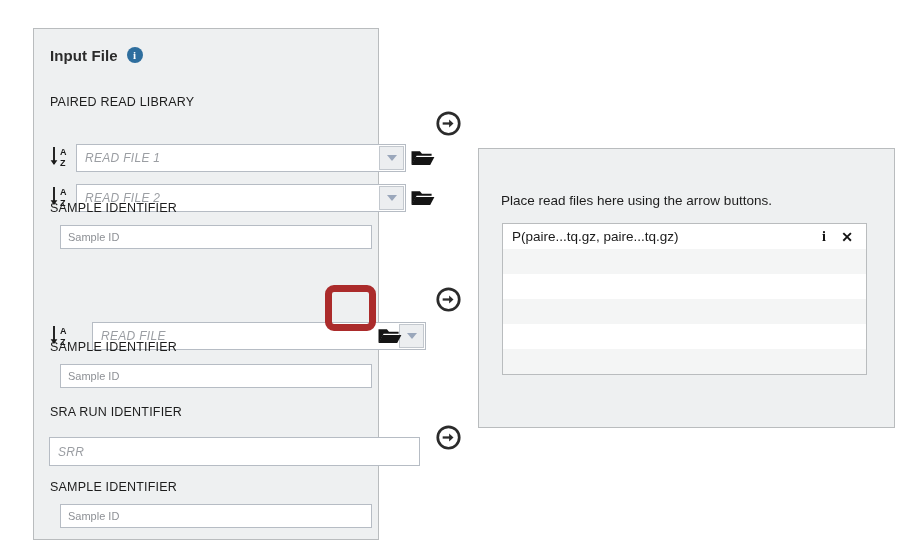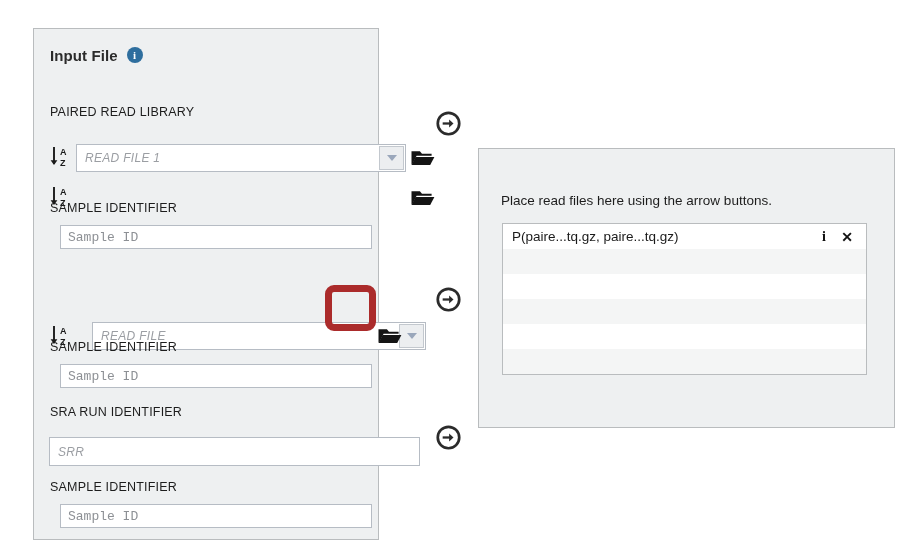--- a/index.html
+++ b/index.html
@@ -87,23 +87,23 @@
     border: 1px solid #b6bcc4;
     font-size: 12px;
     color: #9b9ea3;
     font-style: italic;
     padding: 0 8px;
     display: flex;
     align-items: center;
     letter-spacing: 0.3px;
   }
   .text-input.mono {
-    font-family: Liberation Mono, monospace;
+    font-family: Liberation Sans, sans-serif;
     font-style: normal;
-    font-size: 13px;
+    font-size: 11px;
     color: #8d9095;
     letter-spacing: 0;
     padding-left: 7px;
   }
 
   
   .combo-btn {
     position: absolute;
     box-sizing: border-box;
     width: 25px;
@@ -217,21 +217,21 @@
 </style>
 </head>
 <body>
 
 <div class="panel" id="input-file-panel">
 
   <div class="panel-title" id="input-file-title">
     <span>Input File</span><span class="badge-icon">i</span>
   </div>
 
-  <div class="field-label" style="left:16px; top:76px;">PAIRED READ LIBRARY</div>
+  <div class="field-label" style="left:16px; top:66px;">PAIRED READ LIBRARY</div>
 
   <svg class="arrow-btn" style="left:402px; top:82px;" viewBox="0 0 24 24">
     <circle cx="12" cy="12" r="10.3" fill="none" stroke="#2b2b2b" stroke-width="2.6"></circle>
     <path d="M6.4 12 H14.3" stroke="#2b2b2b" stroke-width="2.2" stroke-linecap="butt"></path>
     <path d="M12.6 8.2 L16.8 12 L12.6 15.8 Z" fill="#2b2b2b"></path>
   </svg>
 
   <svg class="sort-icon" style="left:15px; top:115px;" viewBox="0 0 22 26">
     <path d="M5 3 V20" stroke="#1a1a1a" stroke-width="1.9"></path>
     <path d="M1.6 16.2 L5 21 L8.4 16.2 Z" fill="#1a1a1a"></path>
@@ -248,20 +248,26 @@
     <path d="M0.5 3.2 h8.4 l2.1 2.6 h9.6 v2.0 H5.6 L1.3 16.6 H0.5 Z" fill="#141414"></path>
     <path d="M4.6 9.0 H23.4 L19.2 17.0 H0.6 Z" fill="#141414"></path>
   </svg>
 
   <svg class="sort-icon" style="left:15px; top:155px;" viewBox="0 0 22 26">
     <path d="M5 3 V20" stroke="#1a1a1a" stroke-width="1.9"></path>
     <path d="M1.6 16.2 L5 21 L8.4 16.2 Z" fill="#1a1a1a"></path>
     <text x="11" y="11" font-family="Liberation Sans, sans-serif" font-size="9" font-weight="bold" fill="#1a1a1a">A</text>
     <text x="11" y="22" font-family="Liberation Sans, sans-serif" font-size="9" font-weight="bold" fill="#1a1a1a">Z</text>
   </svg>
+  <div class="text-input" style="left:42px; top:155px; width:330px; height:28px;">
+    <span>READ FILE 2</span>
+    <span class="combo-btn">
+      <span class="combo-caret"></span>
+    </span>
+  </div>
   <svg class="folder-icon" style="left:377px; top:159px;" viewBox="0 0 24 20">
     <path d="M0.5 3.2 h8.4 l2.1 2.6 h9.6 v2.0 H5.6 L1.3 16.6 H0.5 Z" fill="#141414"></path>
     <path d="M4.6 9.0 H23.4 L19.2 17.0 H0.6 Z" fill="#141414"></path>
   </svg>
 
   <div class="field-label" style="left:16px; top:172px;">SAMPLE IDENTIFIER</div>
   <div class="text-input mono" style="left:26px; top:196px; width:312px; height:24px;">
     <span>Sample ID</span>
   </div>
 

